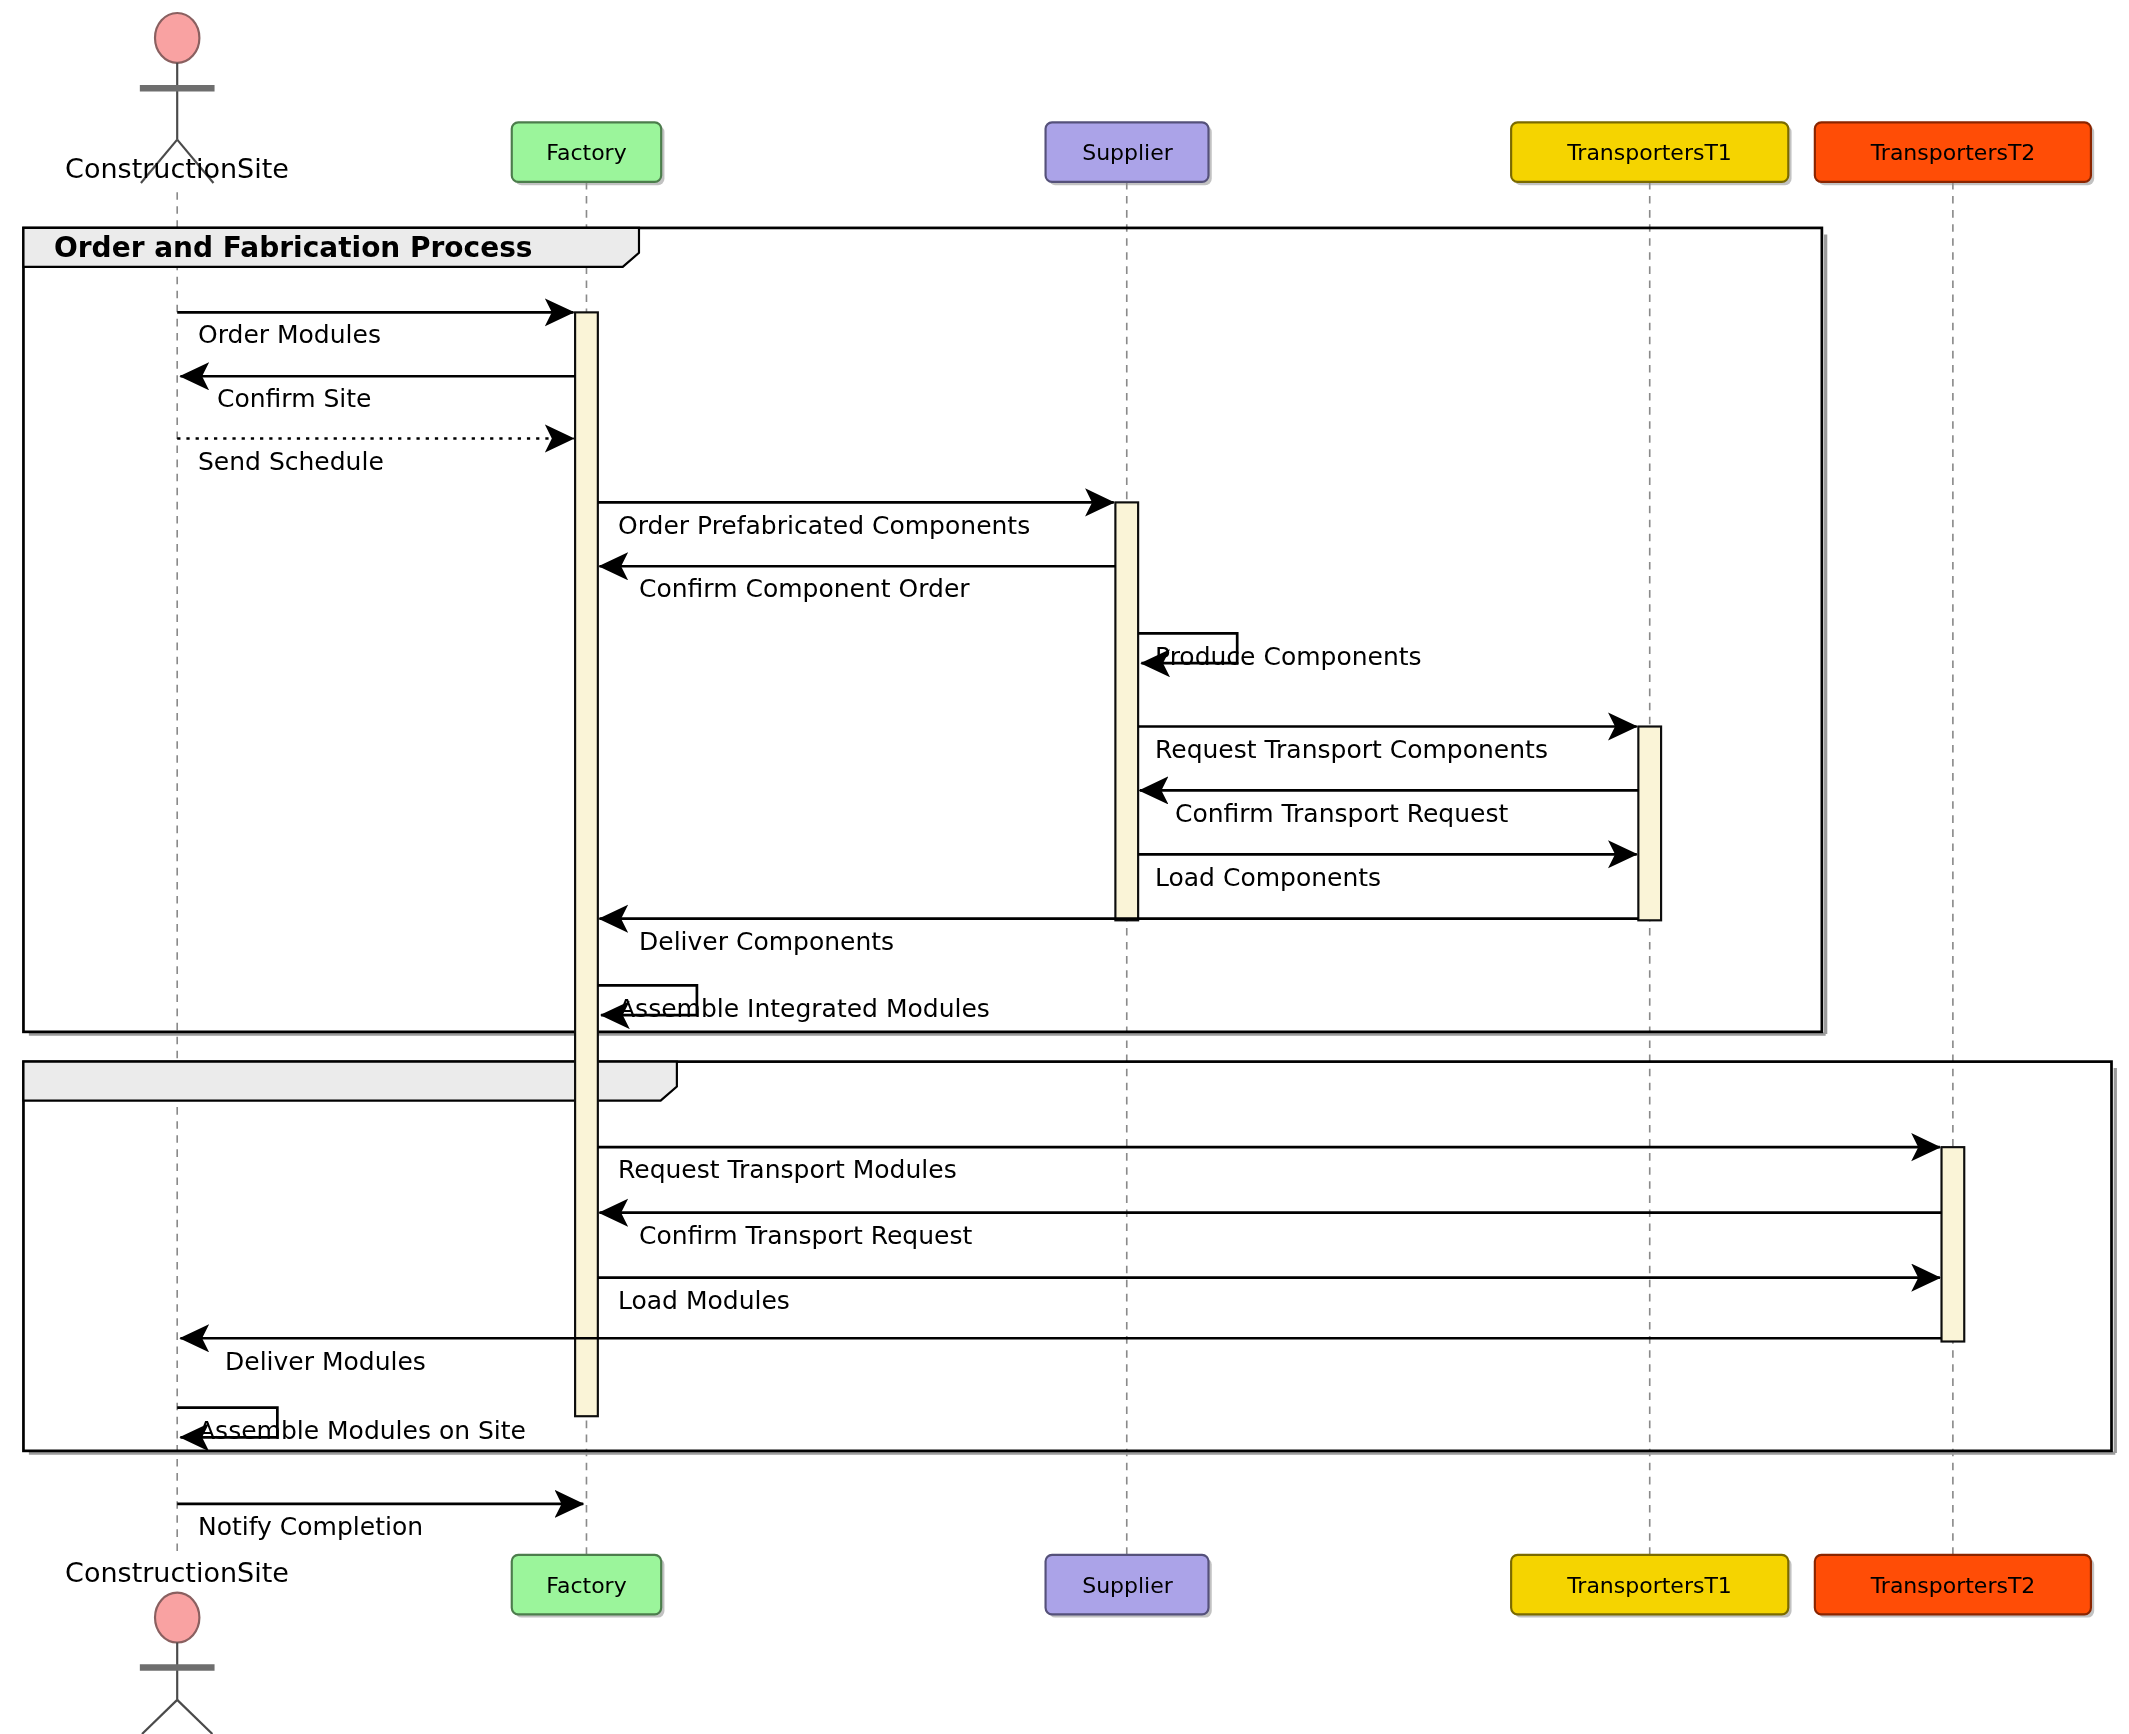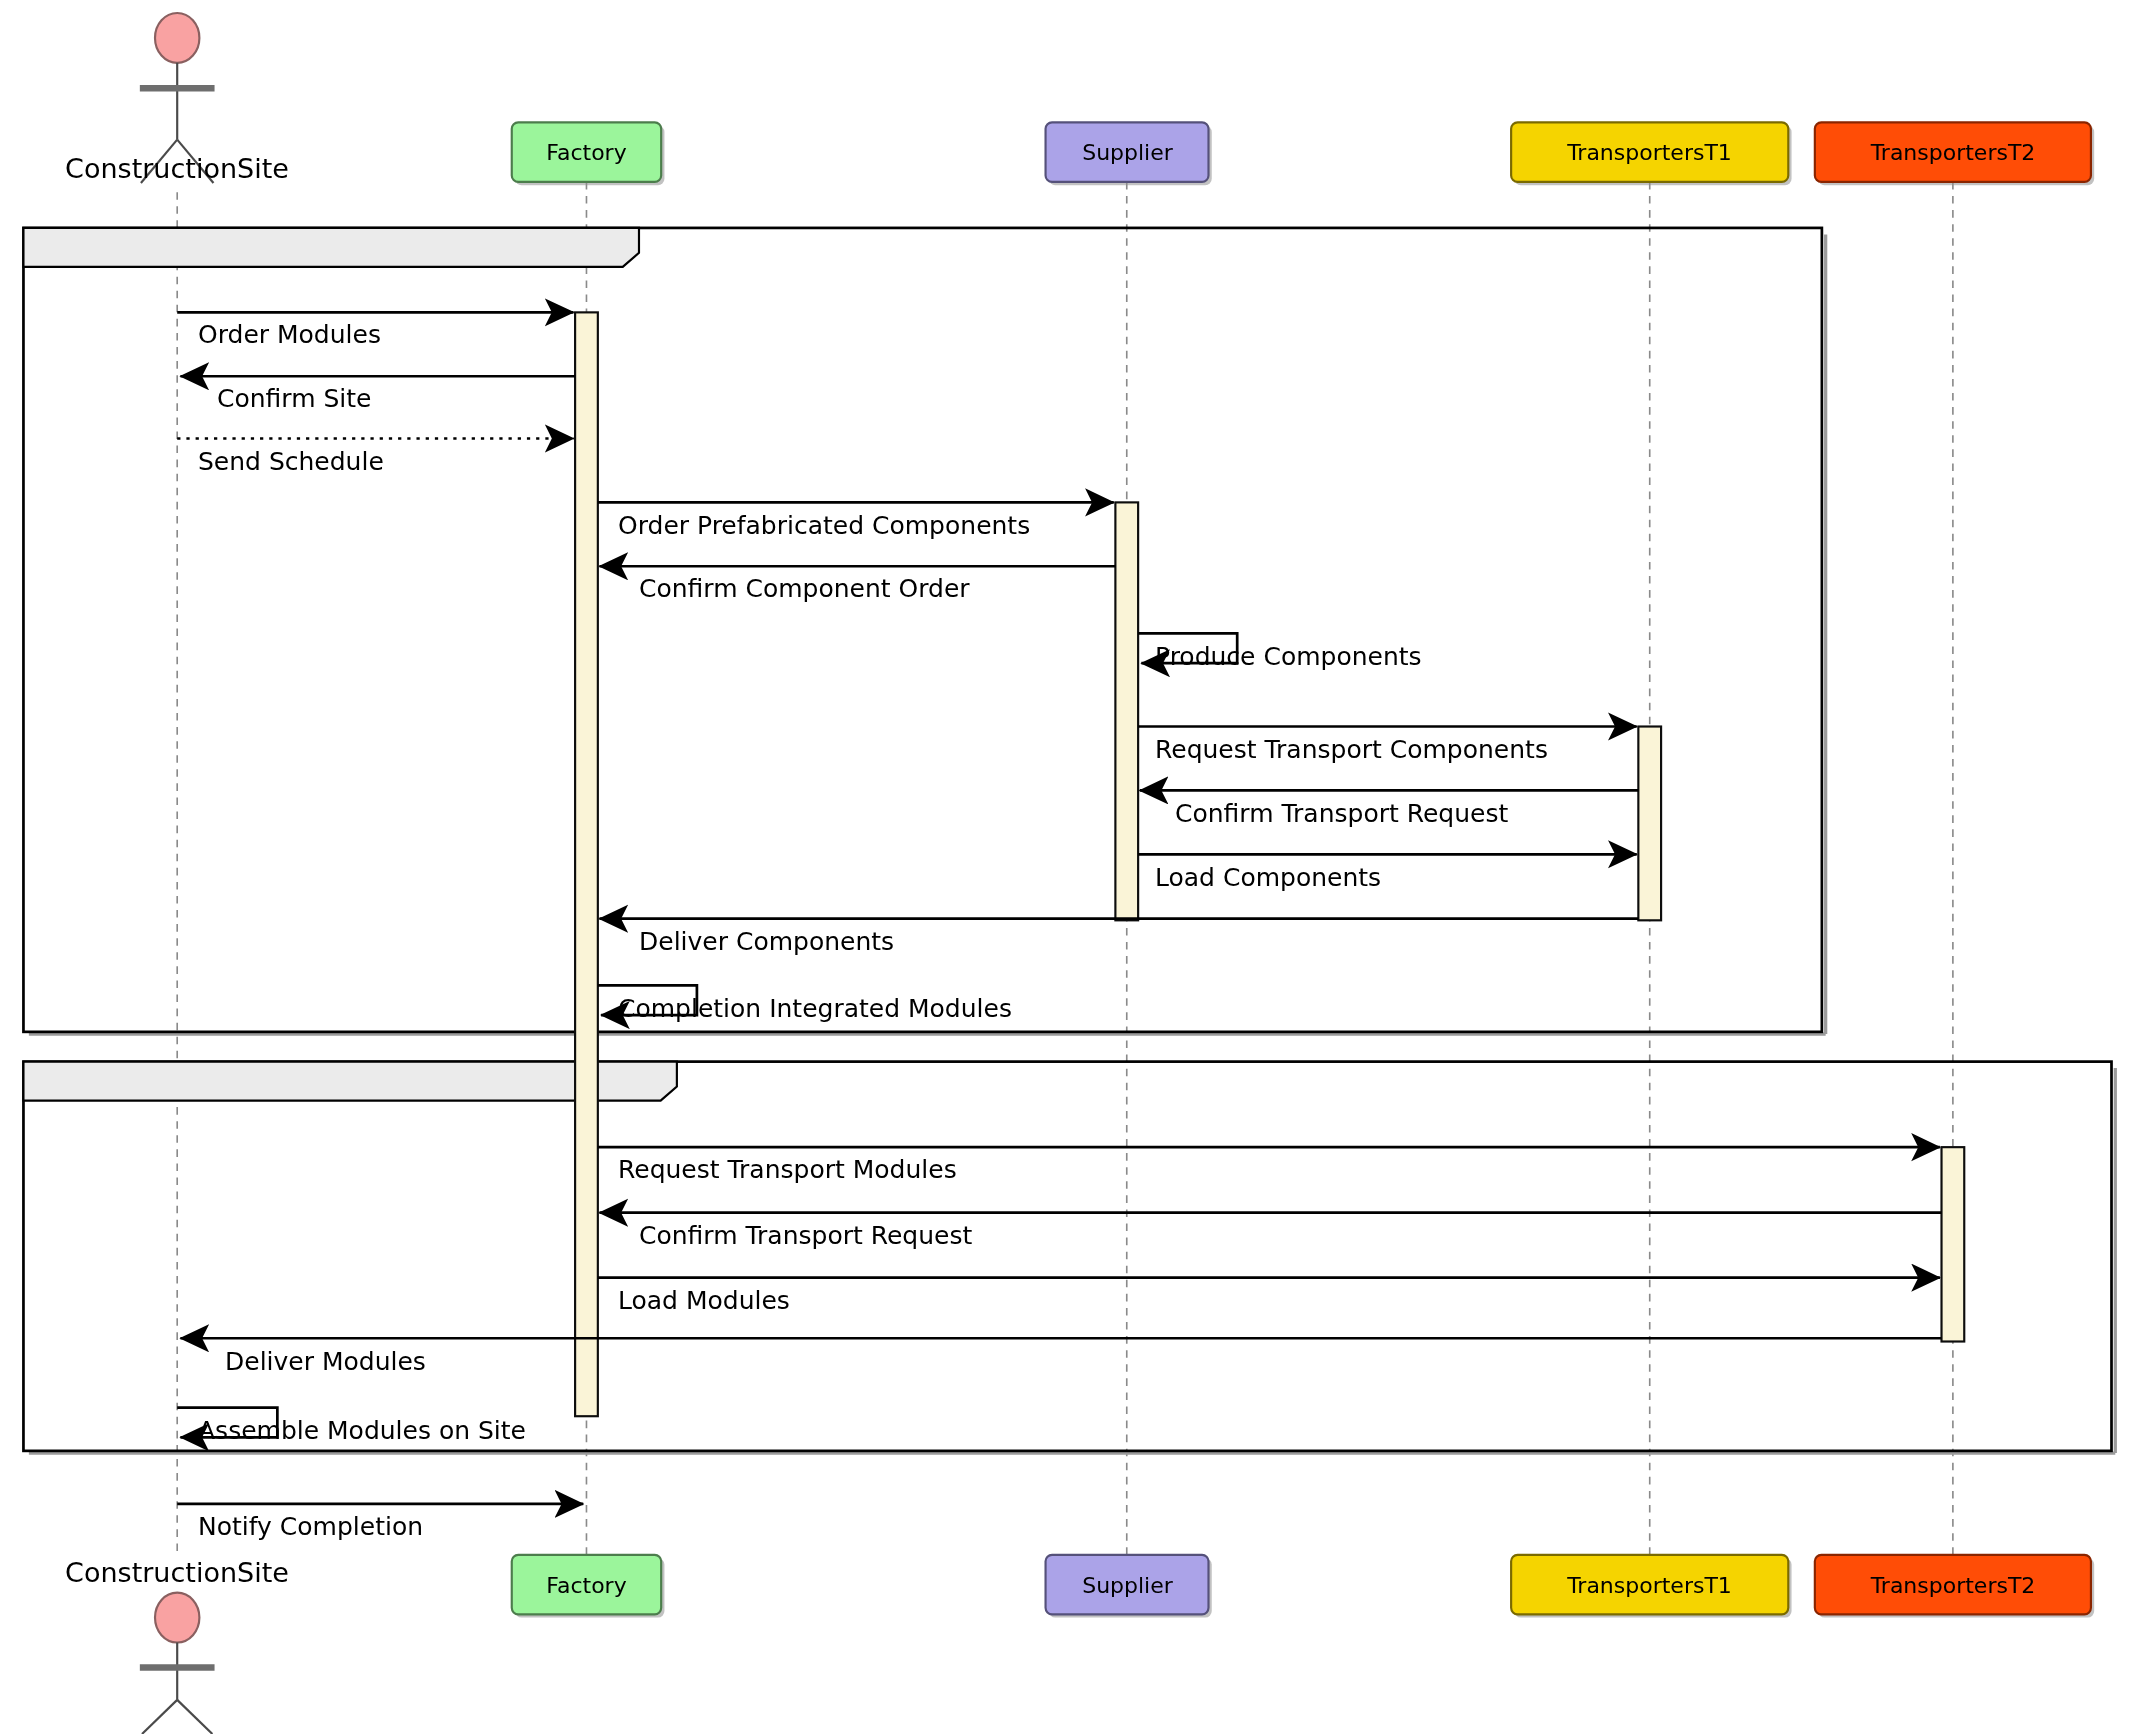--- a/index.html
+++ b/index.html
@@ -121,20 +121,21 @@
 
     <line class="msg-line" x1="1104" y1="2119" x2="3583" y2="2119" marker-end="url(#arrowhead)"></line>
     <line class="msg-line" x1="3586" y1="2240" x2="1107" y2="2240" marker-end="url(#arrowhead)"></line>
     <line class="msg-line" x1="1104" y1="2360" x2="3583" y2="2360" marker-end="url(#arrowhead)"></line>
     <line class="msg-line" x1="3586" y1="2472" x2="333" y2="2472" marker-end="url(#arrowhead)"></line>
     <path class="msg-line" d="M327,2600 H512 V2655 H333" marker-end="url(#arrowhead)"></path>
 
     <line class="msg-line" x1="327" y1="2778" x2="1077" y2="2778" marker-end="url(#arrowhead)"></line>
   </svg>
 
+  <div class="txt frame-title" style="left:54px;top:228px;">Order and Fabrication Process</div>
 
   <div class="txt actor-label" style="left:32.5px;top:153px;width:289px;">ConstructionSite</div>
   <div class="txt participant-label" style="left:512px;top:122px;width:149px;height:60px;">Factory</div>
   <div class="txt participant-label" style="left:1046px;top:122px;width:163px;height:60px;">Supplier</div>
   <div class="txt participant-label" style="left:1511px;top:122px;width:277px;height:60px;">TransportersT1</div>
   <div class="txt participant-label" style="left:1815px;top:122px;width:276px;height:60px;">TransportersT2</div>
 
   <div class="txt actor-label" style="left:32.5px;top:1557px;width:289px;">ConstructionSite</div>
   <div class="txt participant-label" style="left:512px;top:1555px;width:149px;height:60px;">Factory</div>
   <div class="txt participant-label" style="left:1046px;top:1555px;width:163px;height:60px;">Supplier</div>
@@ -144,21 +145,21 @@
   <div class="txt msg-label" style="left:198px;top:273px;">Order Modules</div>
   <div class="txt msg-label" style="left:217px;top:337px;">Confirm Site</div>
   <div class="txt msg-label" style="left:198px;top:400px;">Send Schedule</div>
   <div class="txt msg-label" style="left:618px;top:464px;">Order Prefabricated Components</div>
   <div class="txt msg-label" style="left:639px;top:527px;">Confirm Component Order</div>
   <div class="txt msg-label" style="left:1155px;top:595px;">Produce Components</div>
   <div class="txt msg-label" style="left:1155px;top:688px;">Request Transport Components</div>
   <div class="txt msg-label" style="left:1175px;top:752px;">Confirm Transport Request</div>
   <div class="txt msg-label" style="left:1155px;top:816px;">Load Components</div>
   <div class="txt msg-label" style="left:639px;top:880px;">Deliver Components</div>
-  <div class="txt msg-label" style="left:618px;top:947px;">Completion Integrated Modules</div>
+  <div class="txt msg-label" style="left:618px;top:947px;">Assemble Integrated Modules</div>
   <div class="txt msg-label" style="left:618px;top:1108px;">Request Transport Modules</div>
   <div class="txt msg-label" style="left:639px;top:1174px;">Confirm Transport Request</div>
   <div class="txt msg-label" style="left:618px;top:1239px;">Load Modules</div>
   <div class="txt msg-label" style="left:225px;top:1300px;">Deliver Modules</div>
   <div class="txt msg-label" style="left:198px;top:1369px;">Assemble Modules on Site</div>
   <div class="txt msg-label" style="left:198px;top:1465px;">Notify Completion</div>
 
 </div>
 
 

